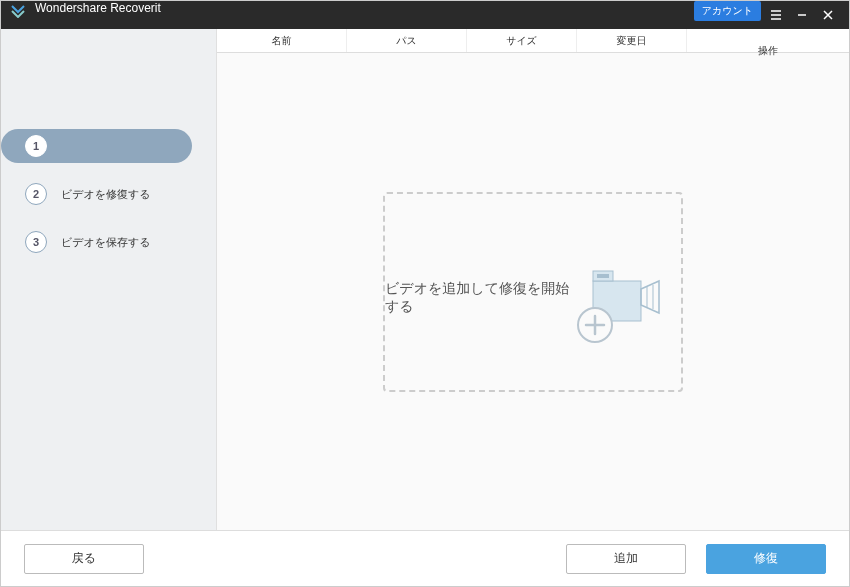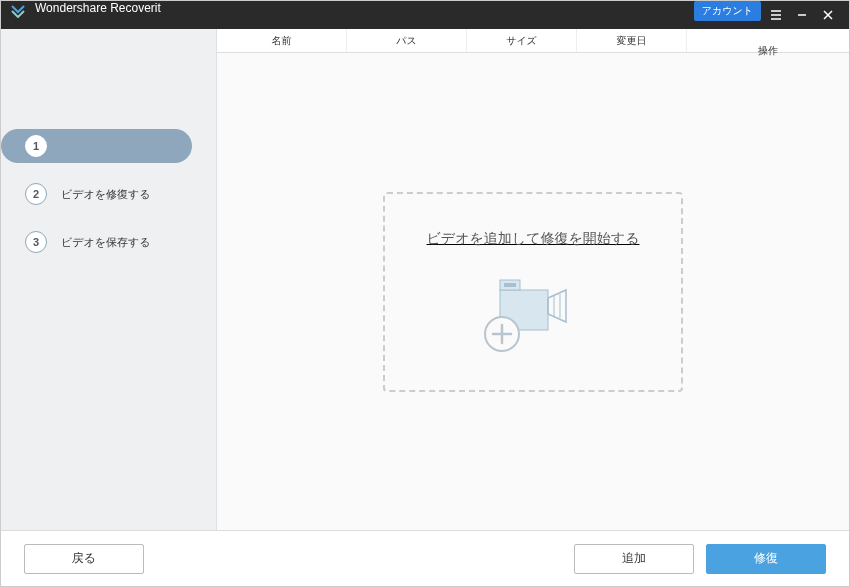--- a/index.html
+++ b/index.html
@@ -120,26 +120,25 @@
     display: flex;
     align-items: center;
     justify-content: center;
   }
   .dropzone {
     width: 300px;
     height: 200px;
     border: 2px dashed #ccc;
     border-radius: 4px;
     display: flex;
-    flex-direction: column;
+    flex-direction: row;
     align-items: center;
     justify-content: flex-start;
     padding-top: 36px;
     cursor: pointer;
-    text-decoration: underline;
   }
   .dropzone-text {
     font-size: 14px;
     color: #555;
     margin-bottom: 24px;
   }
   
   .footer {
     height: 56px;
     border-top: 1px solid #ddd;
@@ -161,21 +160,21 @@
   }
   .btn-outline {
     background: #fff;
     border: 1px solid #bbb;
     color: #333;
   }
   .btn-primary {
     background: #4aa3e0;
     border: 1px solid #4aa3e0;
     color: #fff;
-    margin-left: 12px;
+    margin-left: 20px;
   }
   .btn-add { margin-left: 15px; }
 </style>
 </head>
 <body>
 
 <div class="titlebar">
   <span class="logo">
     <svg width="16" height="16" viewBox="0 0 16 16">
       <path d="M2 4 L8 10 L14 4" stroke="#4aa3e0" stroke-width="2" fill="none"></path>

